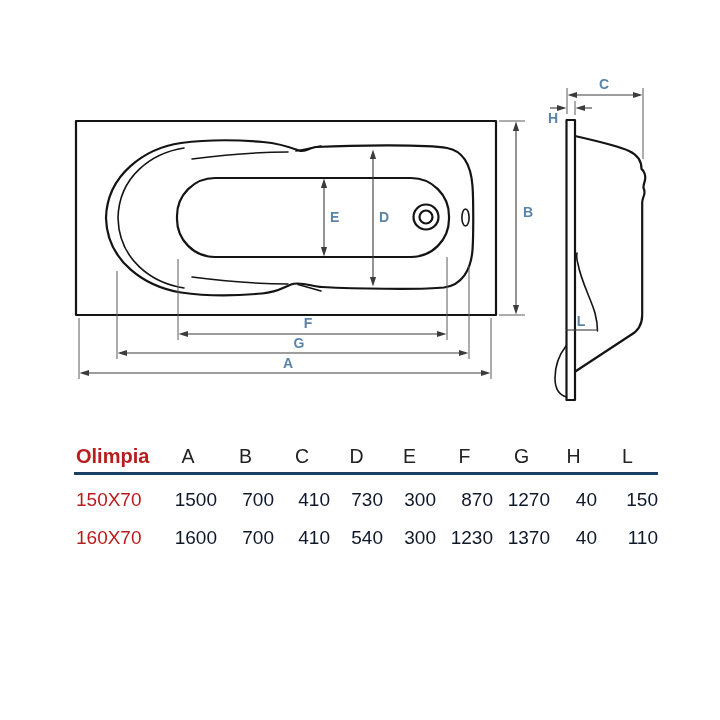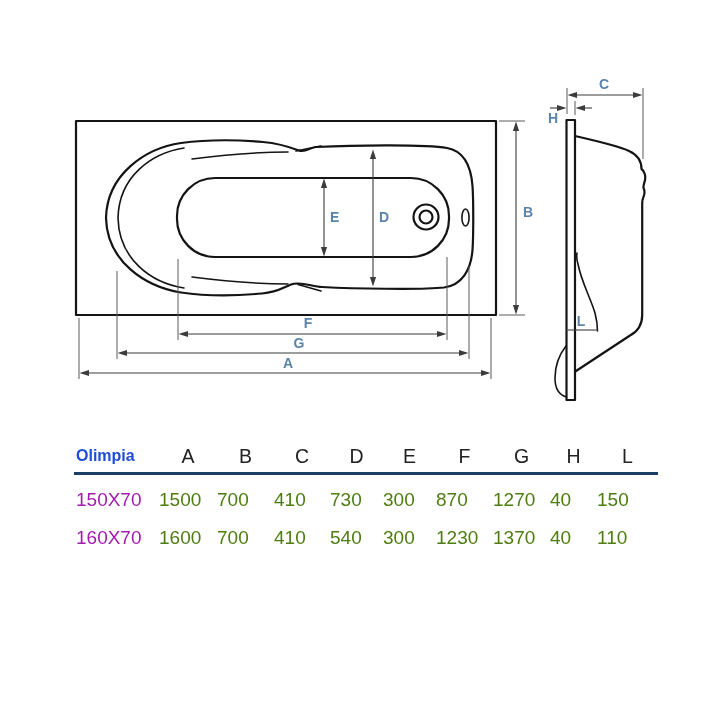--- a/index.html
+++ b/index.html
@@ -12,24 +12,24 @@
   .outline{fill:none;stroke:#141414;stroke-width:2.2;stroke-linecap:round;stroke-linejoin:round;}
   .outline-thin{fill:none;stroke:#141414;stroke-width:1.6;stroke-linecap:round;}
   .dim{stroke:#3c3c3c;stroke-width:1.1;fill:none;}
   .ext{stroke:#5a5a5a;stroke-width:1;fill:none;}
   .arrow{fill:#3c3c3c;stroke:none;}
   .dimtext{font-family:"Liberation Sans",sans-serif;font-weight:bold;font-size:14px;fill:#5b84aa;paint-order:stroke;stroke:#ffffff;stroke-width:3px;}
   
   .table-wrap{position:absolute;left:74px;top:440px;width:584px;}
   table{width:100%;border-collapse:collapse;table-layout:fixed;}
   thead th{font-size:19.5px;font-weight:normal;color:#222222;text-align:center;height:32px;vertical-align:middle;padding:0;}
-  thead th.brand{font-size:16px;font-weight:bold;color:#1d4ed8;text-align:left;padding-left:2px;}
+  thead th.brand{font-size:20px;font-weight:bold;color:#b91c1c;text-align:left;padding-left:2px;}
   thead tr{border-bottom:3px solid #1c4065;}
-  tbody td{font-size:19px;color:#4d7c0f;text-align:left;height:38px;vertical-align:middle;padding:0;}
-  tbody td.rowlabel{color:#a21caf;text-align:left;padding-left:2px;}
+  tbody td{font-size:19px;color:#0f172a;text-align:right;height:38px;vertical-align:middle;padding:0;}
+  tbody td.rowlabel{color:#b91c1c;text-align:left;padding-left:2px;}
   tbody tr:first-child td{padding-top:6px;}
 </style>
 </head>
 <body>
 
 <svg class="drawing" width="720" height="432" viewBox="0 0 720 432">
 
   <g>
 
     <rect x="76" y="121" width="420" height="194" class="outline" stroke-width="2.6"></rect>

